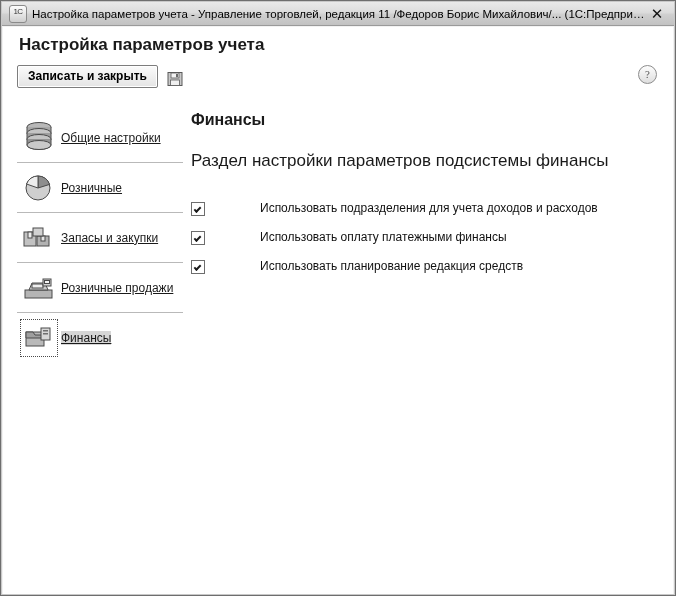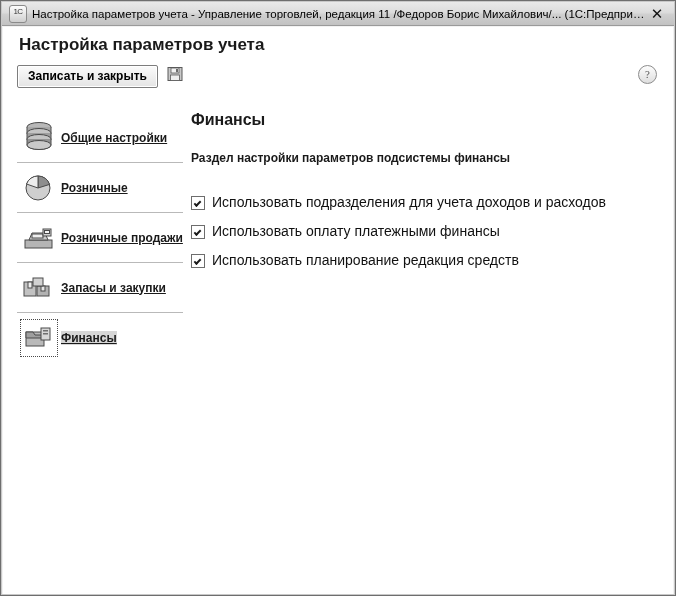--- a/index.html
+++ b/index.html
@@ -107,21 +107,21 @@
     font-weight: bold;
     color: #1a1a1a;
   }
 
   
   .toolbar {
     position: absolute;
     left: 14px;
     top: 38px;
     display: flex;
-    align-items: flex-start;
+    align-items: flex-end;
     gap: 8px;
   }
   .btn-primary {
     font-family: "Liberation Sans", sans-serif;
     font-size: 12px;
     font-weight: bold;
     padding: 3px 10px 4px 10px;
     background: linear-gradient(to bottom, #fbfbfb, #e4e4e4);
     border: 1px solid #7d7d7d;
     border-radius: 2px;
@@ -152,21 +152,20 @@
     line-height: 16px;
     font-family: "Liberation Serif", serif;
   }
 
   
   .nav {
     position: absolute;
     left: 14px;
     top: 86px;
     width: 166px;
-    font-weight: bold;
   }
   .nav-item {
     position: relative;
     height: 50px;
     display: flex;
     align-items: center;
     border-bottom: 1px solid #b9b9b9;
     padding-left: 2px;
     box-sizing: border-box;
   }
@@ -199,22 +198,22 @@
     top: 84px;
     right: 12px;
   }
   .panel-title {
     font-size: 16px;
     font-weight: bold;
     color: #1a1a1a;
     margin: 0 0 22px 0;
   }
   .panel-sub {
-    font-size: 12px;
-    font-weight: bold;
+    font-size: 17px;
+    font-weight: normal;
     color: #1a1a1a;
     margin: 0 0 30px 0;
   }
   .chk-row {
     display: flex;
     align-items: flex-start;
     margin-bottom: 15px;
   }
   .chk-box {
     width: 12px;
@@ -231,23 +230,24 @@
     position: absolute;
     left: 2px;
     top: 4px;
     width: 5px;
     height: 2px;
     border-left: 2px solid #1a1a1a;
     border-bottom: 2px solid #1a1a1a;
     transform: rotate(-45deg);
   }
   .chk-label {
-    font-size: 14px;
+    font-size: 12px;
     color: #111;
     line-height: 14px;
+    margin-left: 48px;
   }
 
   
   .statusbar {
     position: absolute;
     left: 2px;
     bottom: 2px;
     width: 670px;
     height: 0px;
   }
@@ -310,44 +310,44 @@
           </svg>
         </span>
         <span class="nav-label">Розничные</span>
       </div>
 
 
       <div class="nav-item">
         <span class="nav-ico">
           <svg width="40" height="40" viewBox="0 0 40 40">
             <g stroke="#4a4a4a" stroke-width="1">
+              <rect x="5" y="14" width="12" height="14" fill="#c2c2c2"></rect>
+              <rect x="9" y="14" width="4" height="6" fill="#efefef"></rect>
+              <rect x="18" y="18" width="12" height="10" fill="#b2b2b2"></rect>
+              <rect x="22" y="18" width="4" height="5" fill="#e6e6e6"></rect>
+              <rect x="14" y="10" width="10" height="8" fill="#d2d2d2"></rect>
+            </g>
+          </svg>
+        </span>
+        <span class="nav-label">Запасы и закупки</span>
+      </div>
+
+      <div class="nav-item">
+        <span class="nav-ico">
+          <svg width="40" height="40" viewBox="0 0 40 40">
+            <g stroke="#4a4a4a" stroke-width="1">
               <rect x="6" y="22" width="27" height="8" fill="#b5b5b5"></rect>
               <path d="M10 22 l3 -7 h13 l3 7 z" fill="#cccccc"></path>
               <rect x="13" y="16" width="11" height="4" fill="#efefef"></rect>
               <rect x="24" y="11" width="8" height="7" fill="#d4d4d4"></rect>
               <rect x="25.5" y="12.5" width="5" height="3" fill="#f5f5f5"></rect>
             </g>
           </svg>
         </span>
         <span class="nav-label">Розничные продажи</span>
-      </div>
-
-      <div class="nav-item">
-        <span class="nav-ico">
-          <svg width="40" height="40" viewBox="0 0 40 40">
-            <g stroke="#4a4a4a" stroke-width="1">
-              <rect x="5" y="14" width="12" height="14" fill="#c2c2c2"></rect>
-              <rect x="9" y="14" width="4" height="6" fill="#efefef"></rect>
-              <rect x="18" y="18" width="12" height="10" fill="#b2b2b2"></rect>
-              <rect x="22" y="18" width="4" height="5" fill="#e6e6e6"></rect>
-              <rect x="14" y="10" width="10" height="8" fill="#d2d2d2"></rect>
-            </g>
-          </svg>
-        </span>
-        <span class="nav-label">Запасы и закупки</span>
       </div>
 
       <div class="nav-item selected">
         <span class="nav-ico">
           <svg width="40" height="40" viewBox="0 0 40 40">
             <g stroke="#4a4a4a" stroke-width="1">
               <rect x="7" y="14" width="18" height="14" fill="#b9b9b9"></rect>
               <path d="M7 14 h7 l2 3 h9 v3 H7 z" fill="#9e9e9e"></path>
               <rect x="22" y="10" width="9" height="12" fill="#d8d8d8"></rect>
               <rect x="24" y="12" width="5" height="1.5" fill="#6f6f6f" stroke="none"></rect>

